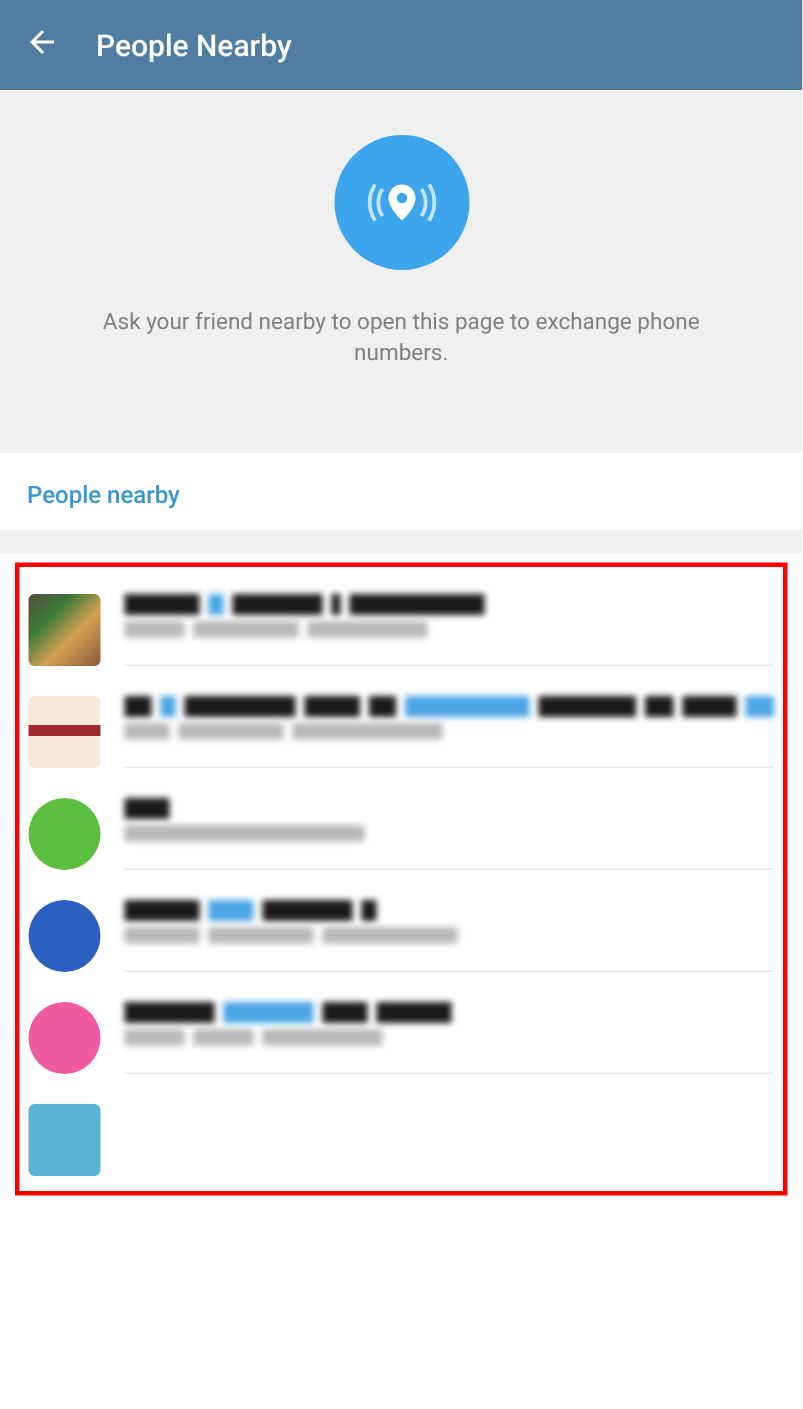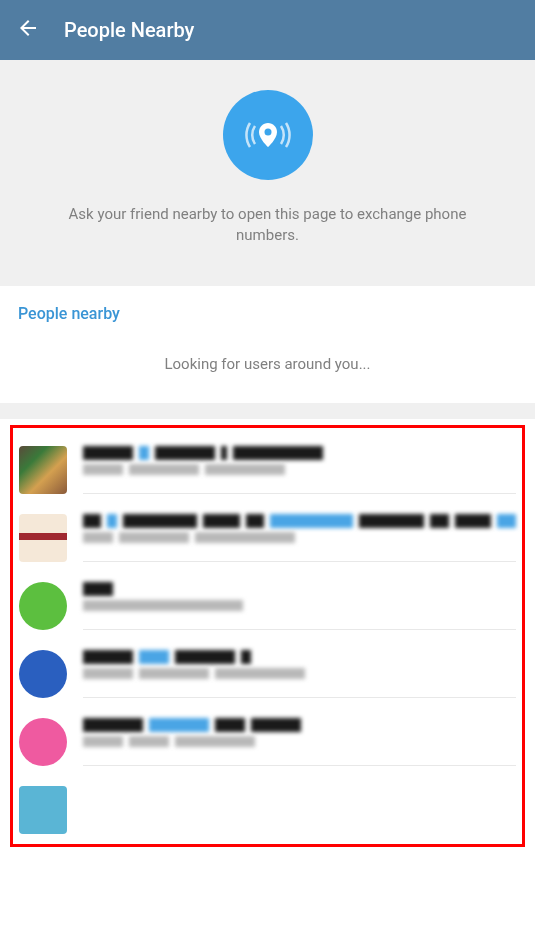--- a/index.html
+++ b/index.html
@@ -33,21 +33,21 @@
       margin: 0 auto 24px;
       display: flex;
       align-items: center;
       justify-content: center;
     }
     .intro-text {
       color: #808080;
       font-size: 15px;
       line-height: 1.4;
       max-width: 420px;
-      margin: 0 auto;
+      margin: 16px auto;
     }
     
     .section {
       background: #fff;
     }
     .section-header {
       color: #3a95d5;
       font-size: 16px;
       font-weight: 500;
       padding: 18px 18px 14px;
@@ -144,21 +144,20 @@
         </g>
         <path d="M30 18c-5 0-9 4-9 9 0 7 9 15 9 15s9-8 9-15c0-5-4-9-9-9z" fill="#fff"></path>
         <circle cx="30" cy="27" r="3.5" fill="#3ca5ec"></circle>
       </svg>
   </div>
   <div class="intro-text">Ask your friend nearby to open this page to exchange phone numbers.</div>
 </div>
 
 <div class="section">
   <div class="section-header">People nearby</div>
-  <div class="loading-text">Looking for users around you...</div>
 </div>
 
 <div class="divider"></div>
 
 <div class="section">
 
 
   <div class="groups-list" id="groups-list">
       <div class="group-item">
         <div class="group-avatar av1"></div>

